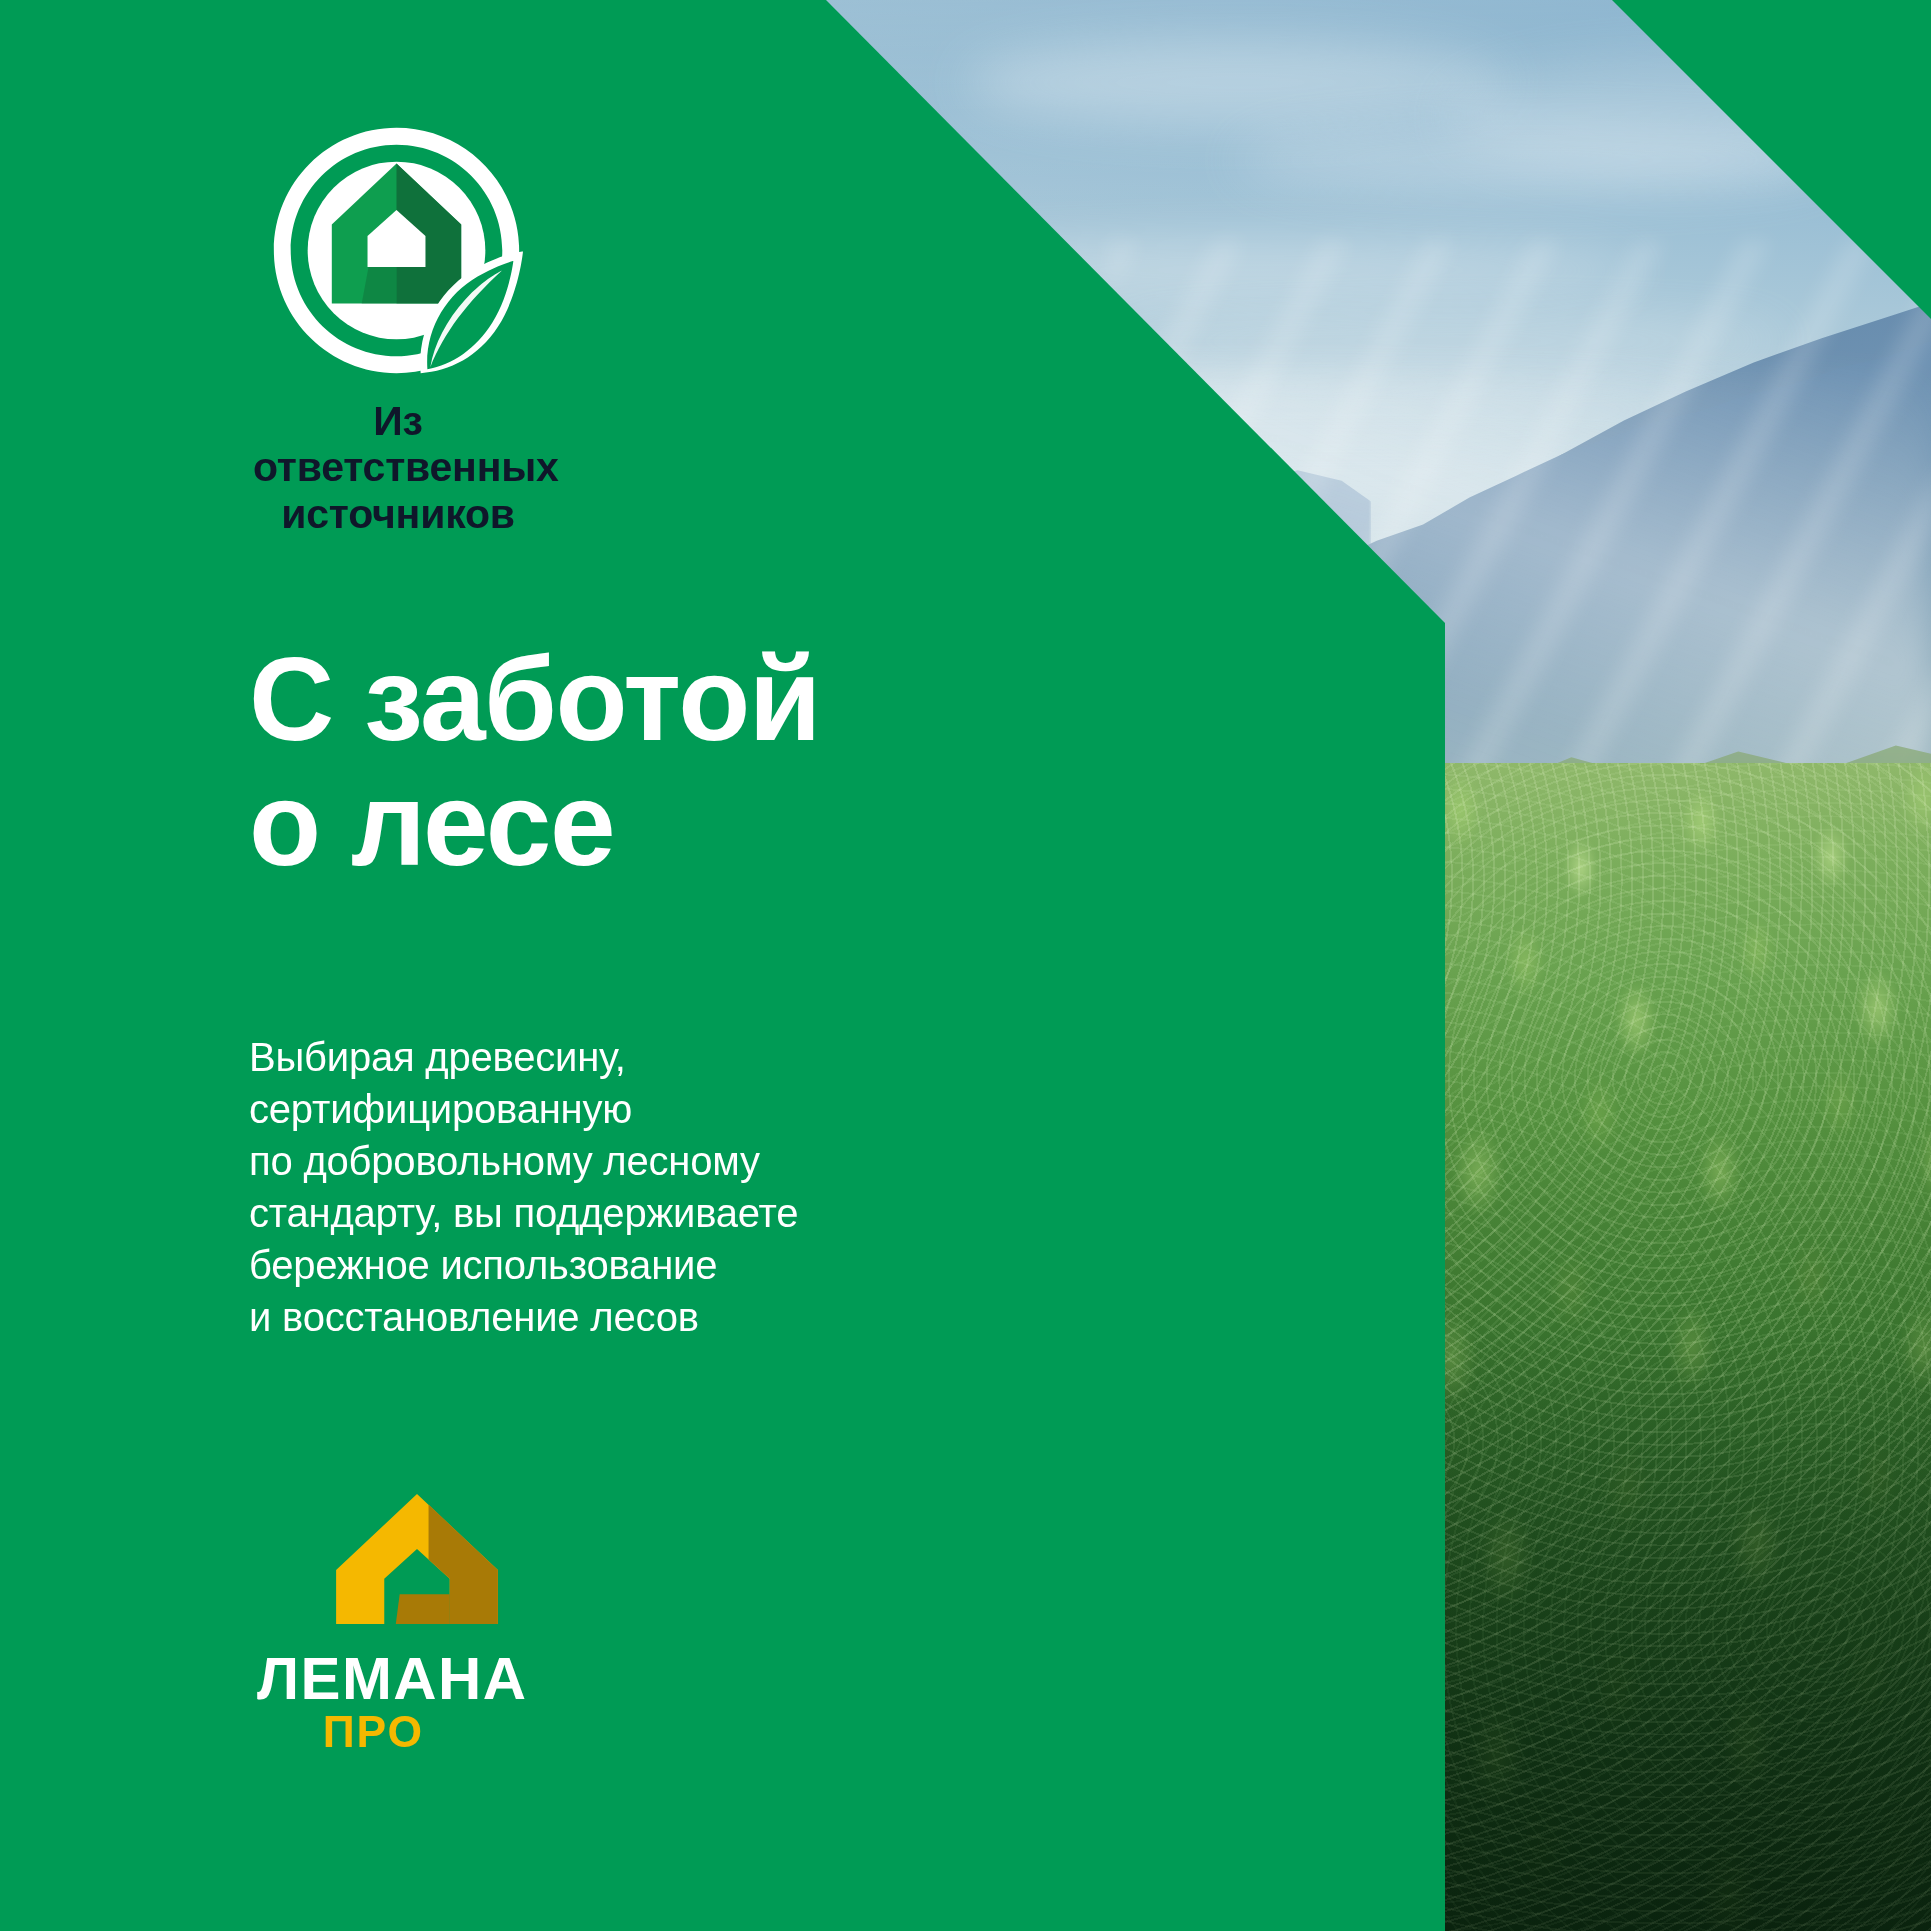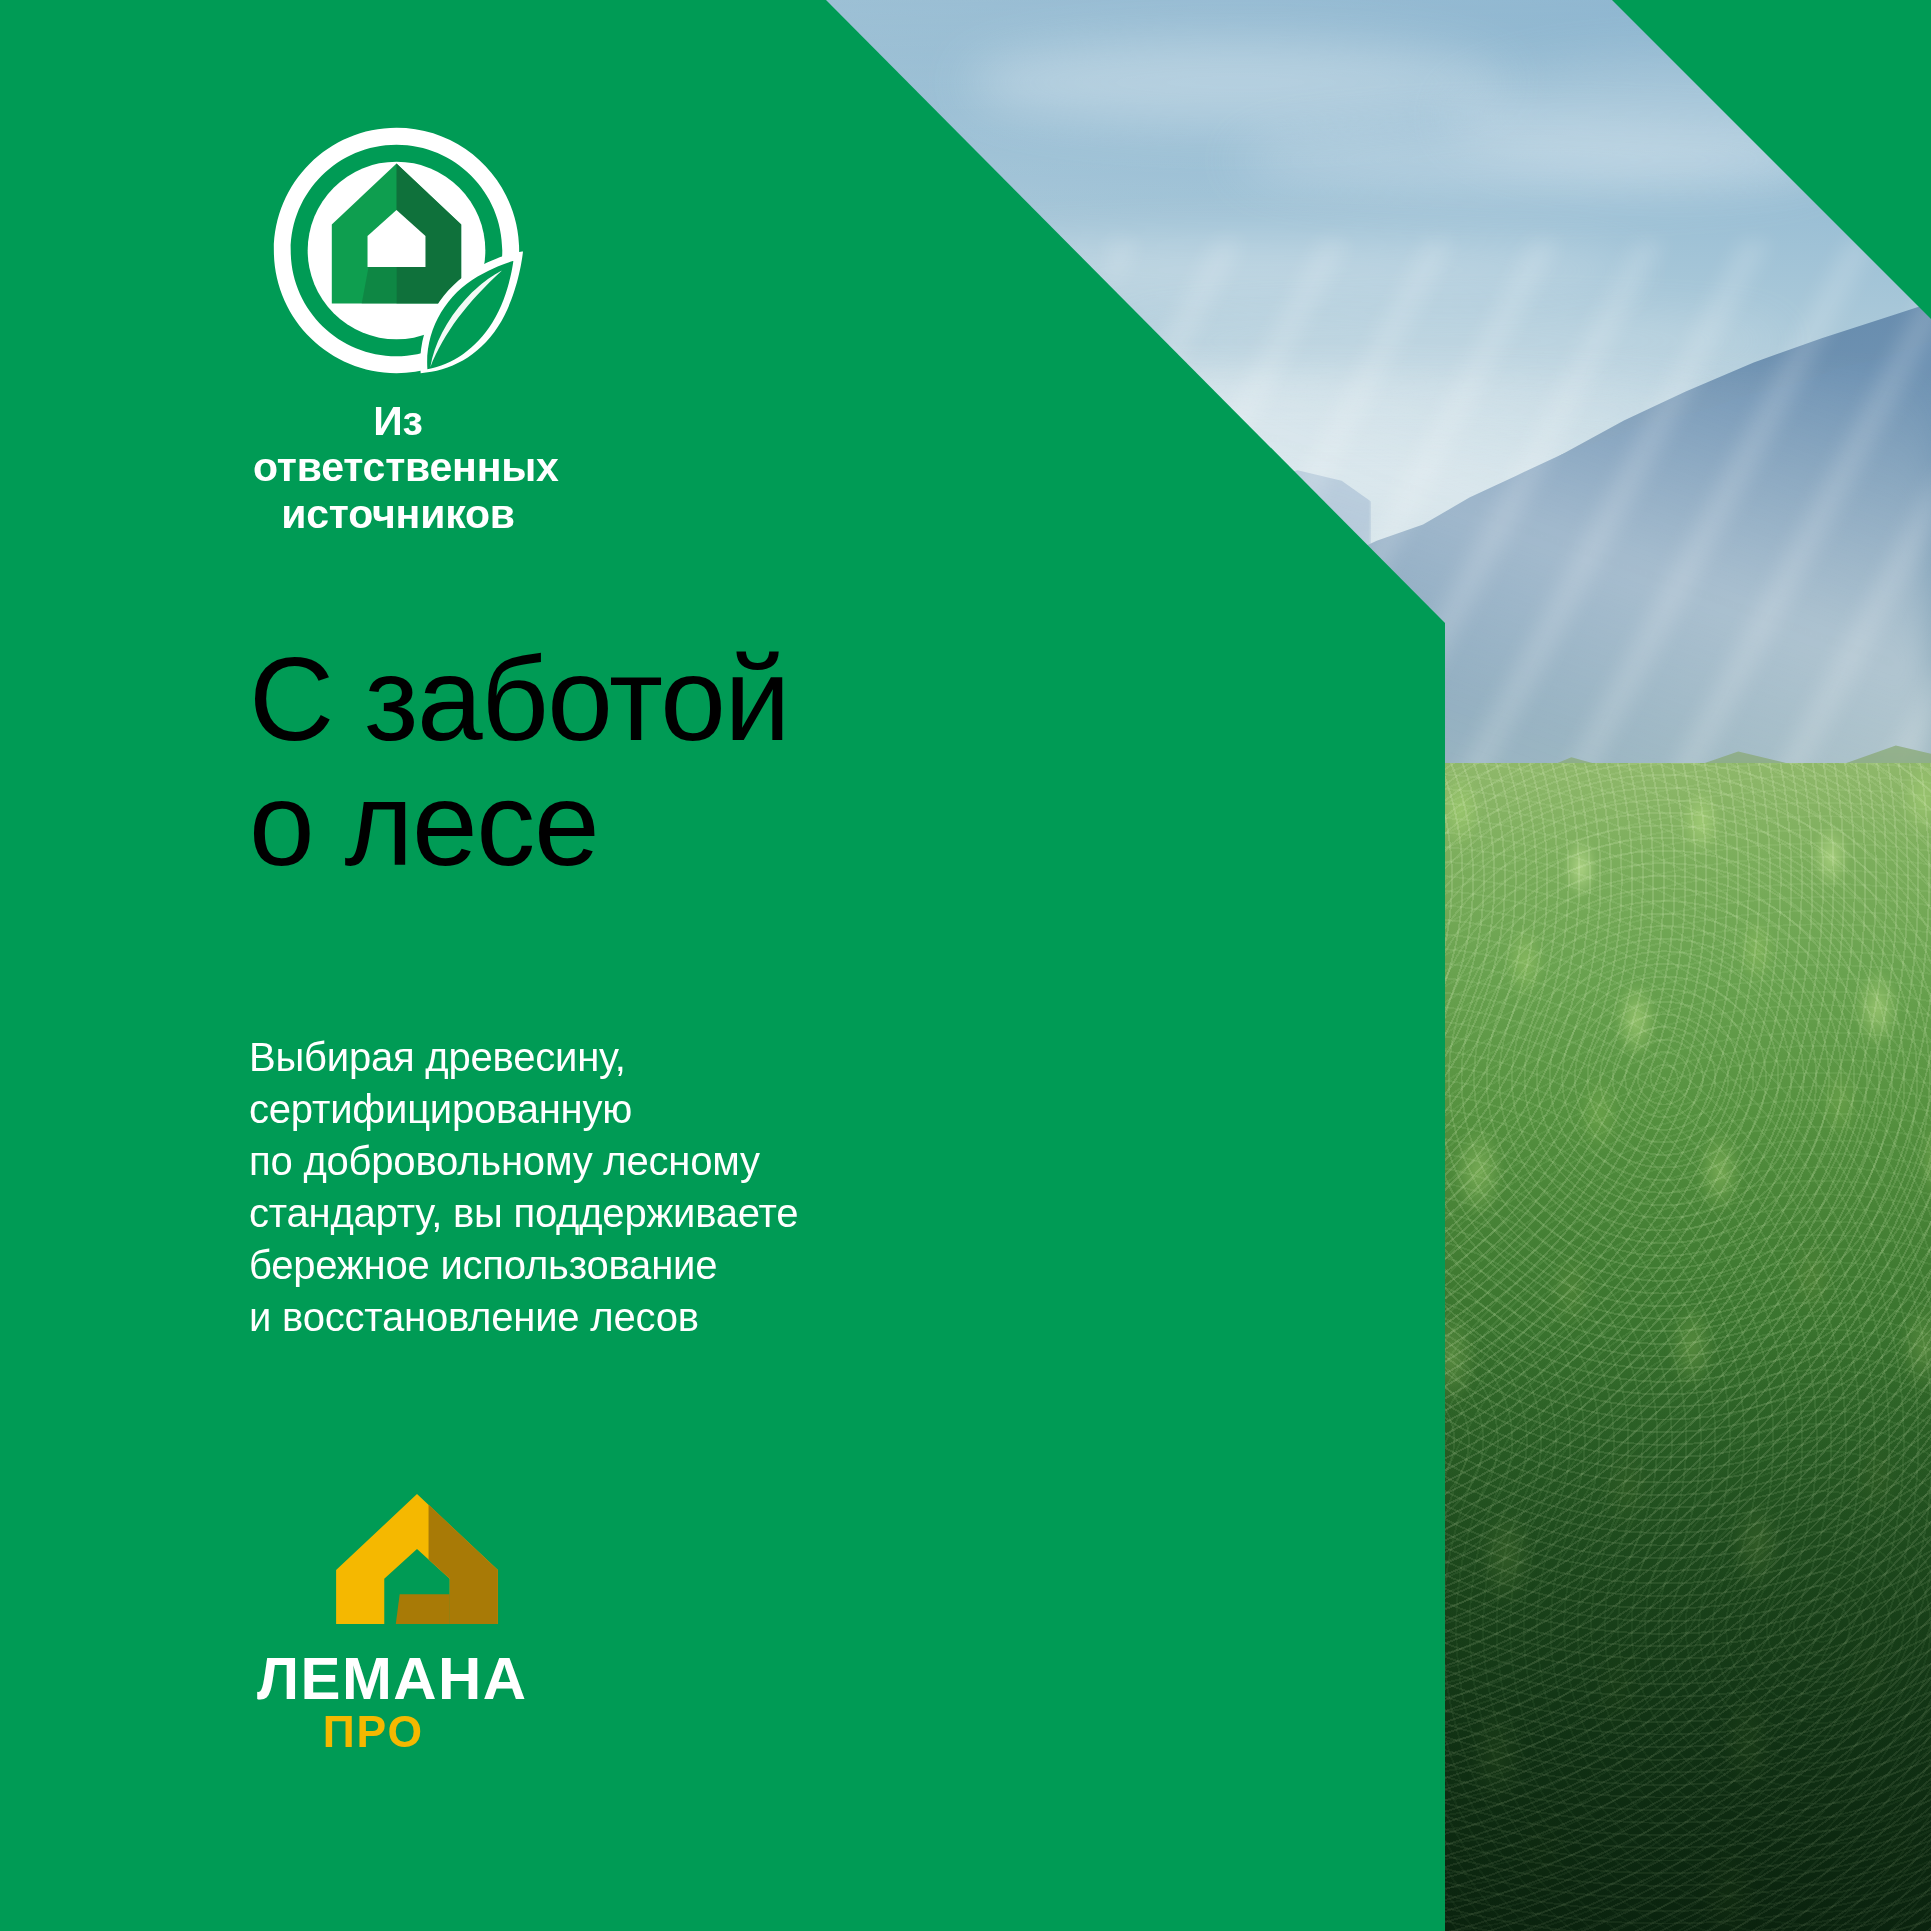--- a/index.html
+++ b/index.html
@@ -237,34 +237,34 @@
   .eco-badge{
     position:absolute;
     left:253px;top:124px;
     width:290px;
   }
   .eco-mark{ display:block; width:253px; height:253px; margin:0 0 0 17.4px; }
   .eco-caption{
     margin-top:21px;
     width:290px;
     text-align:center;
-    color:#ffffff;
+    color:#0f172a;
     font-size:41px;
     font-weight:700;
     line-height:1.13;
     letter-spacing:-0.2px;
   }
 
   
   .headline{
     position:absolute;
     left:249px;top:637px;
-    color:#000000;
+    color:#ffffff;
     font-size:118px;
-    font-weight:400;
+    font-weight:700;
     line-height:1.06;
     letter-spacing:-1.4px;
     white-space:pre-line;
     margin:0;
   }
 
   
   .body-copy{
     position:absolute;
     left:249px;top:1031px;

